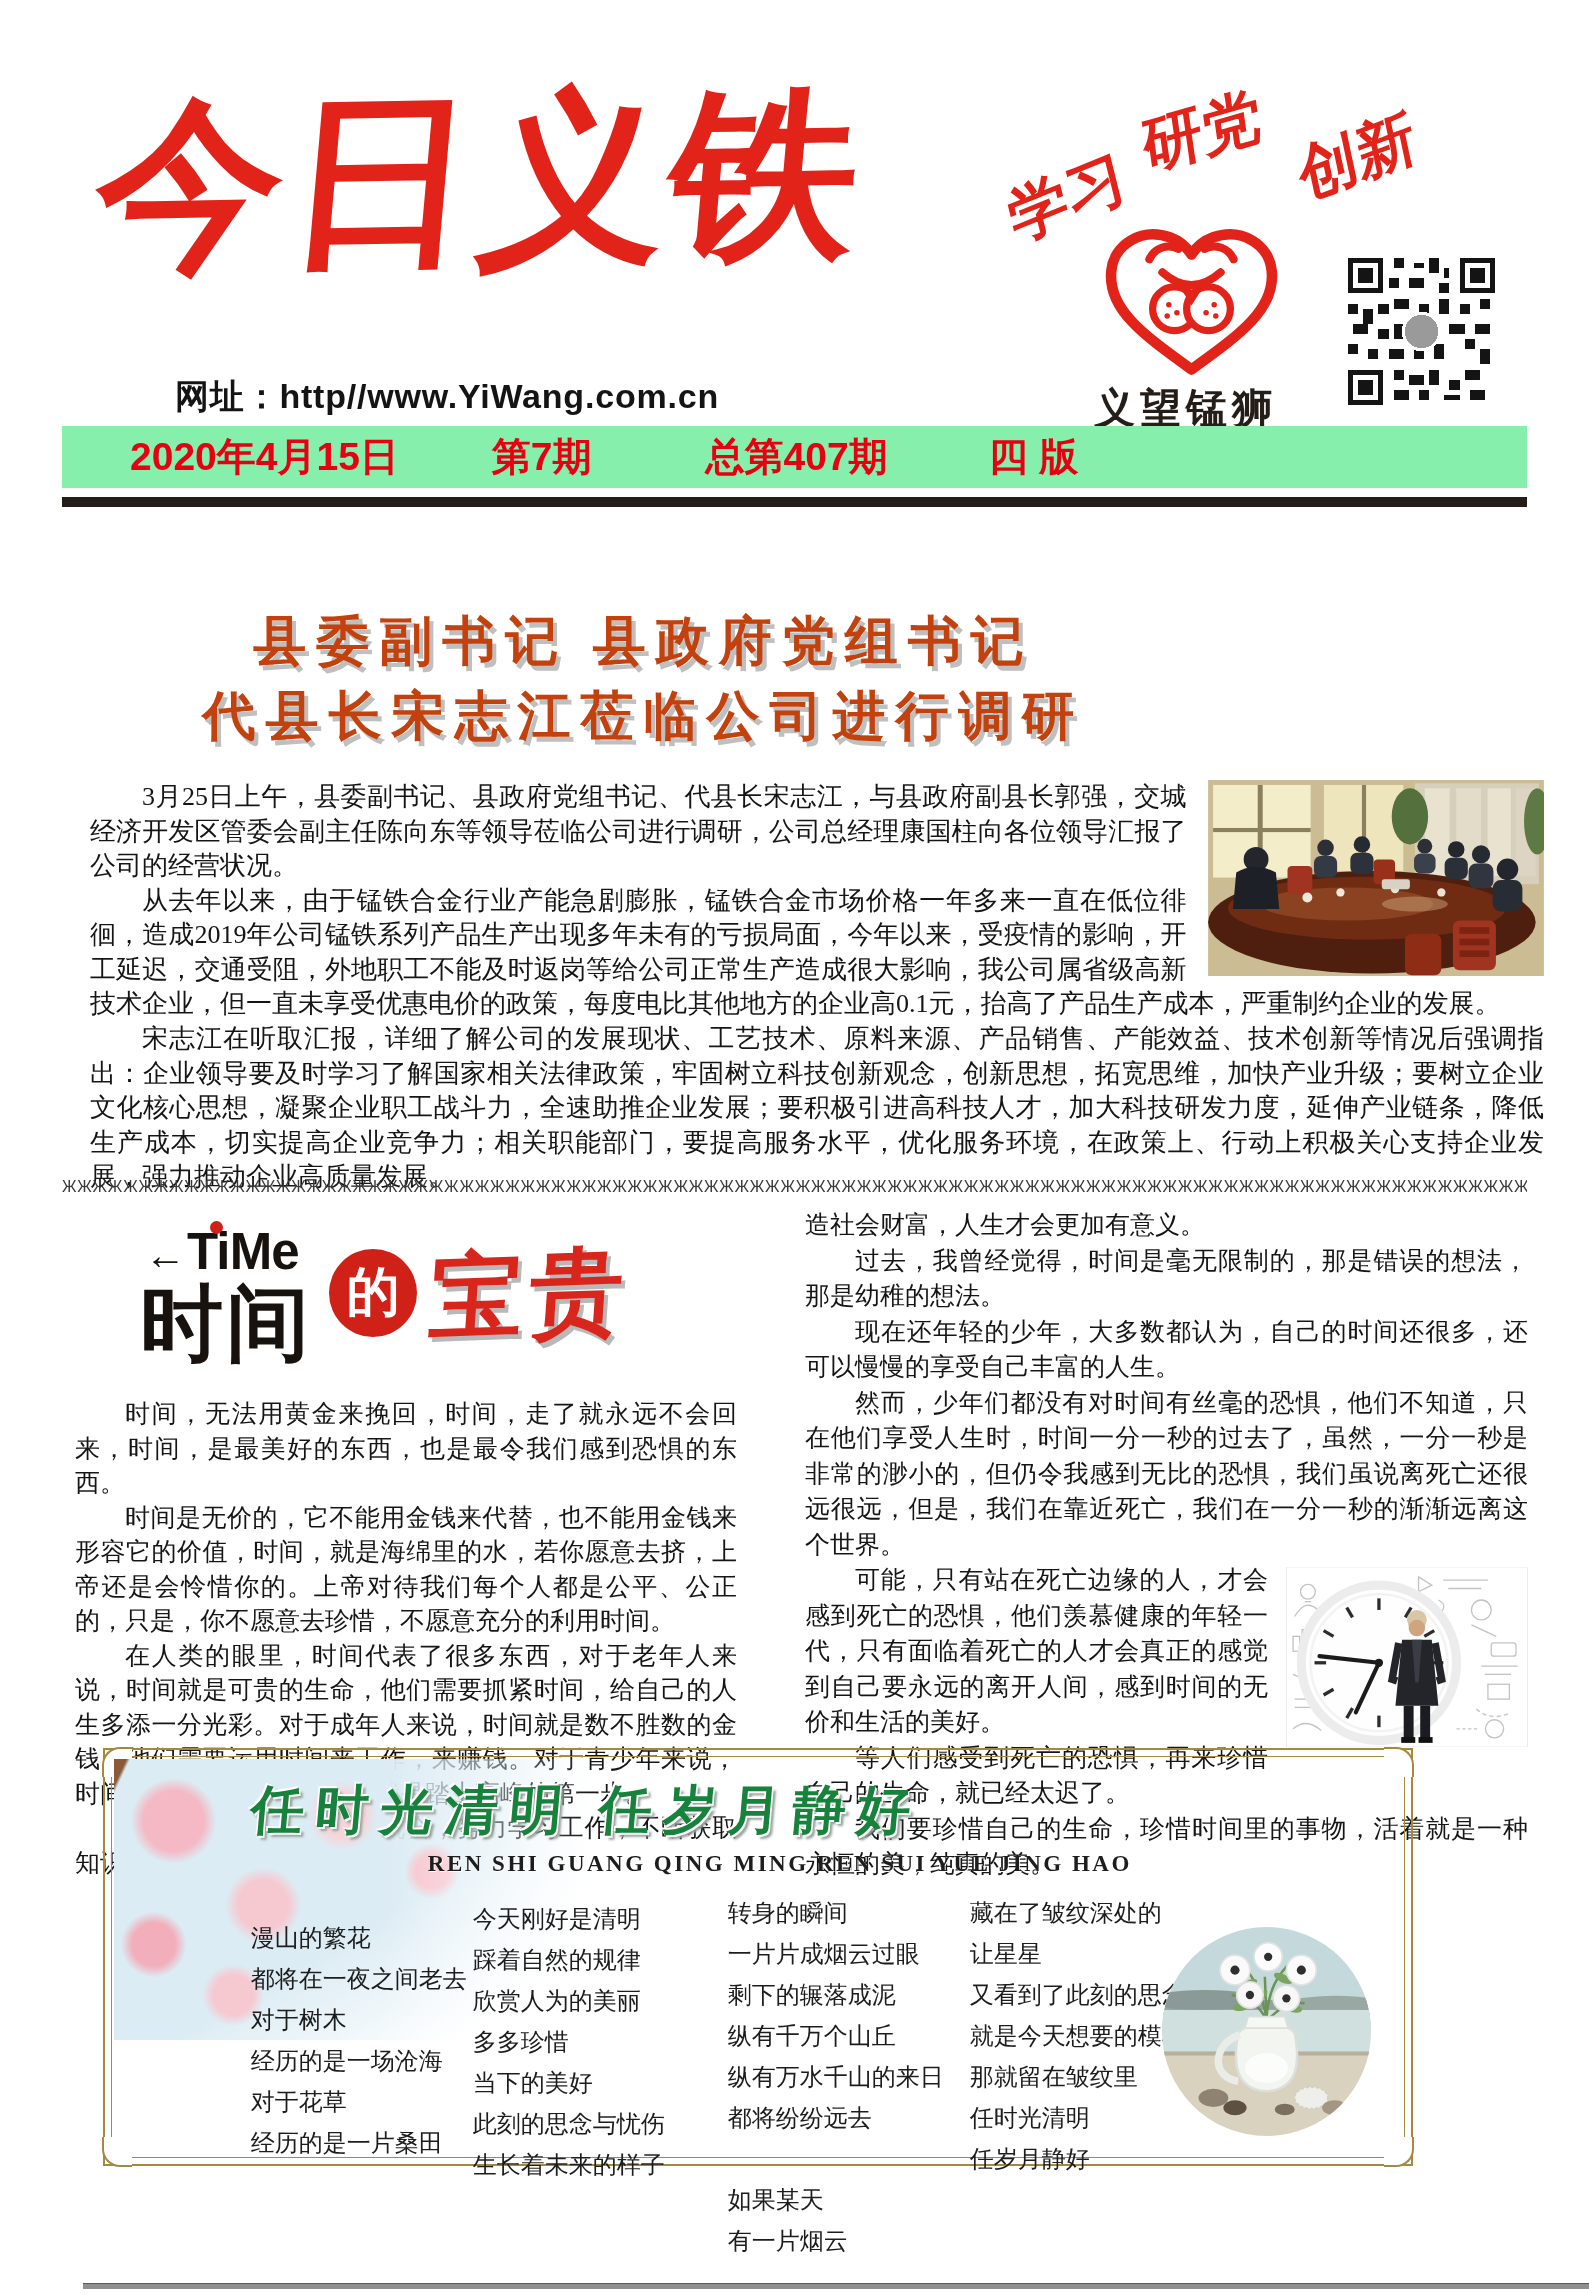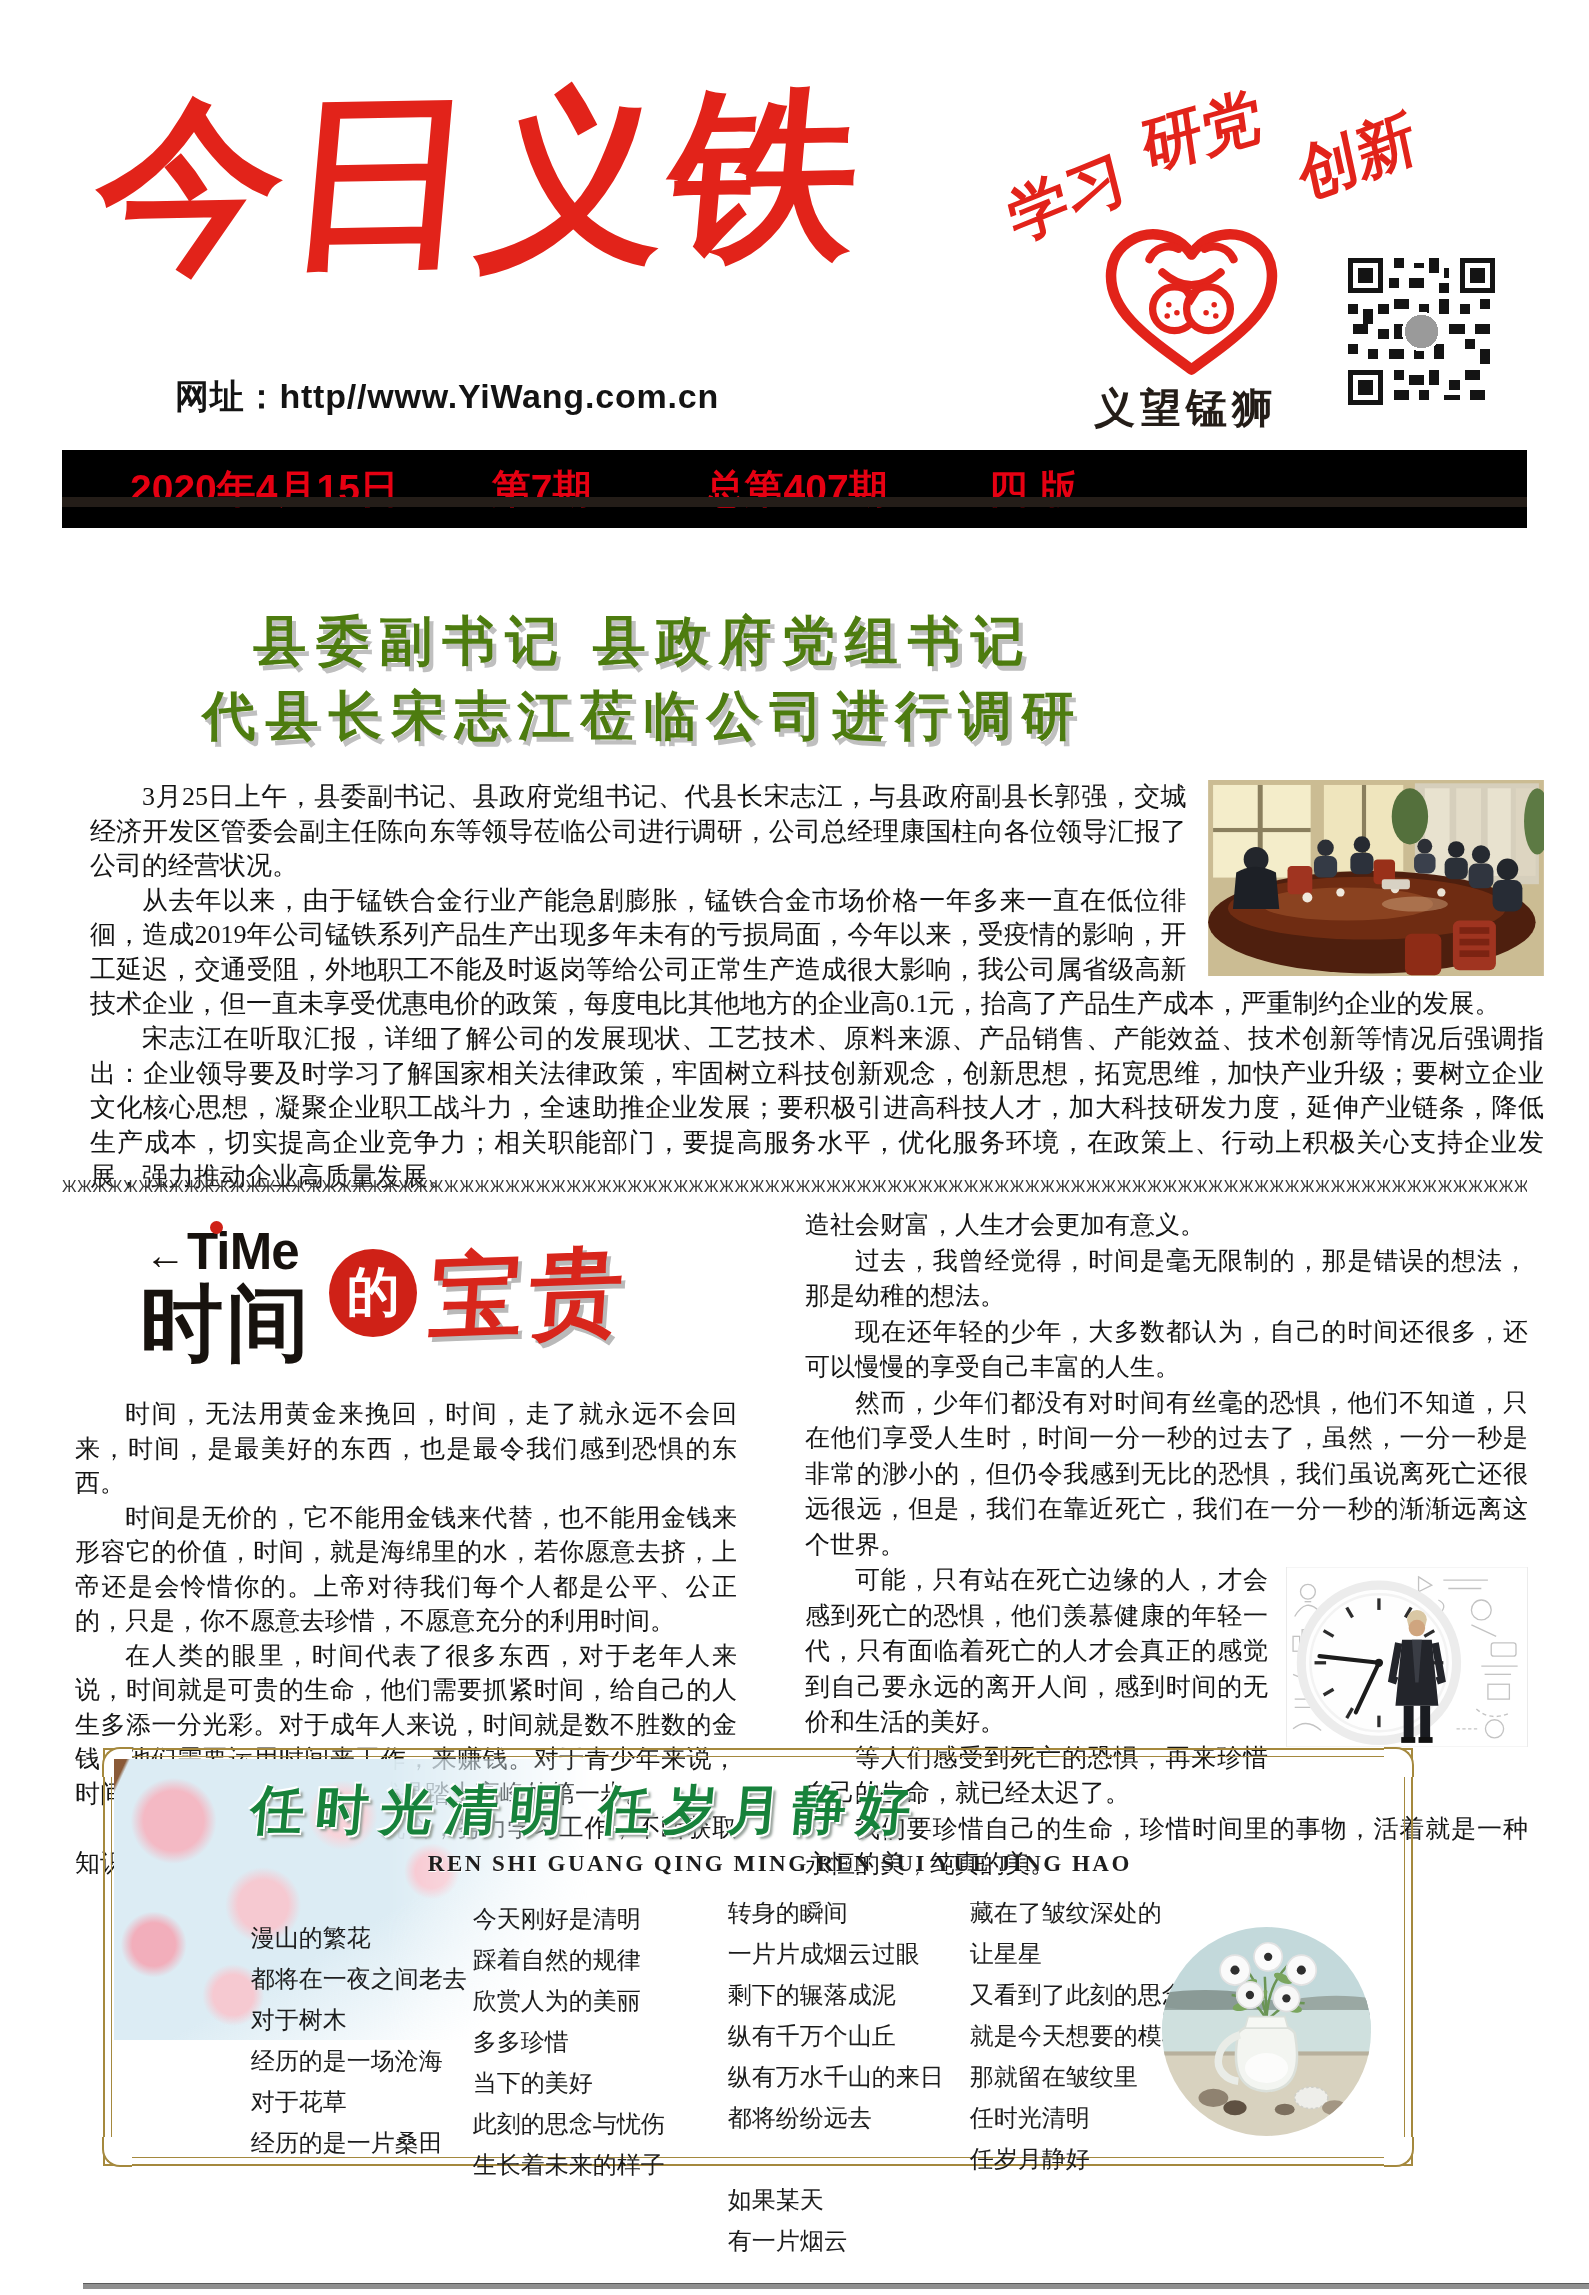--- a/index.html
+++ b/index.html
@@ -15,31 +15,31 @@
       white-space:nowrap;}
   .motto-1{left:1006px;top:157px;transform:rotate(-22deg) skewX(-8deg);}
   .motto-2{left:1141px;top:91px;transform:rotate(-16deg) skewX(-8deg);}
   .motto-3{left:1296px;top:116px;transform:rotate(-20deg) skewX(-8deg);}
   .site-url{left:175px;top:374px;font-size:34px;font-weight:700;color:#141414;letter-spacing:0.8px;}
   .lion-wrap{left:1094px;top:214px;width:199px;text-align:left;}
   .lion-name{font-size:41px;font-weight:900;color:#241d18;letter-spacing:5px;margin-top:1.7px;}
   .qr{left:1348px;top:258px;width:147px;height:147px;}
 
   
-  .datebar{left:62px;top:450px;width:1465px;height:78px;background:#000000;
+  .datebar{left:62px;top:426px;width:1465px;height:62px;background:#86efac;
       display:flex;align-items:center;color:#e60012;font-weight:900;font-size:39px;
       white-space:nowrap;}
   .datebar .d1{margin-left:68px;}
   .datebar .d2{margin-left:93px;}
   .datebar .d3{margin-left:114px;}
   .datebar .d4{margin-left:101px;letter-spacing:11.6px;}
   .datebar-rule{left:62px;top:497px;width:1465px;height:10px;background:#241d18;}
 
   
-  .headline{left:0;top:603px;width:1287px;text-align:center;color:#4d7c0f;font-weight:900;
+  .headline{left:0;top:603px;width:1287px;text-align:center;color:#c2410c;font-weight:900;
       font-size:53px;line-height:1.42;letter-spacing:10px;
       text-shadow:4.1px 5px 0 #bfbfbf;font-family:"Liberation Sans",sans-serif;}
 
   
   .article1{left:75px;top:780px;width:1454px;font-family:"Liberation Serif",serif;
       font-size:26px;line-height:1.33;color:#151515;text-align:justify;margin-left:15px;}
   .photo1{float:right;width:336px;height:196px;margin:0 0 10px 21.5px;}
   .para{text-indent:2em;margin:0;}
 
   

